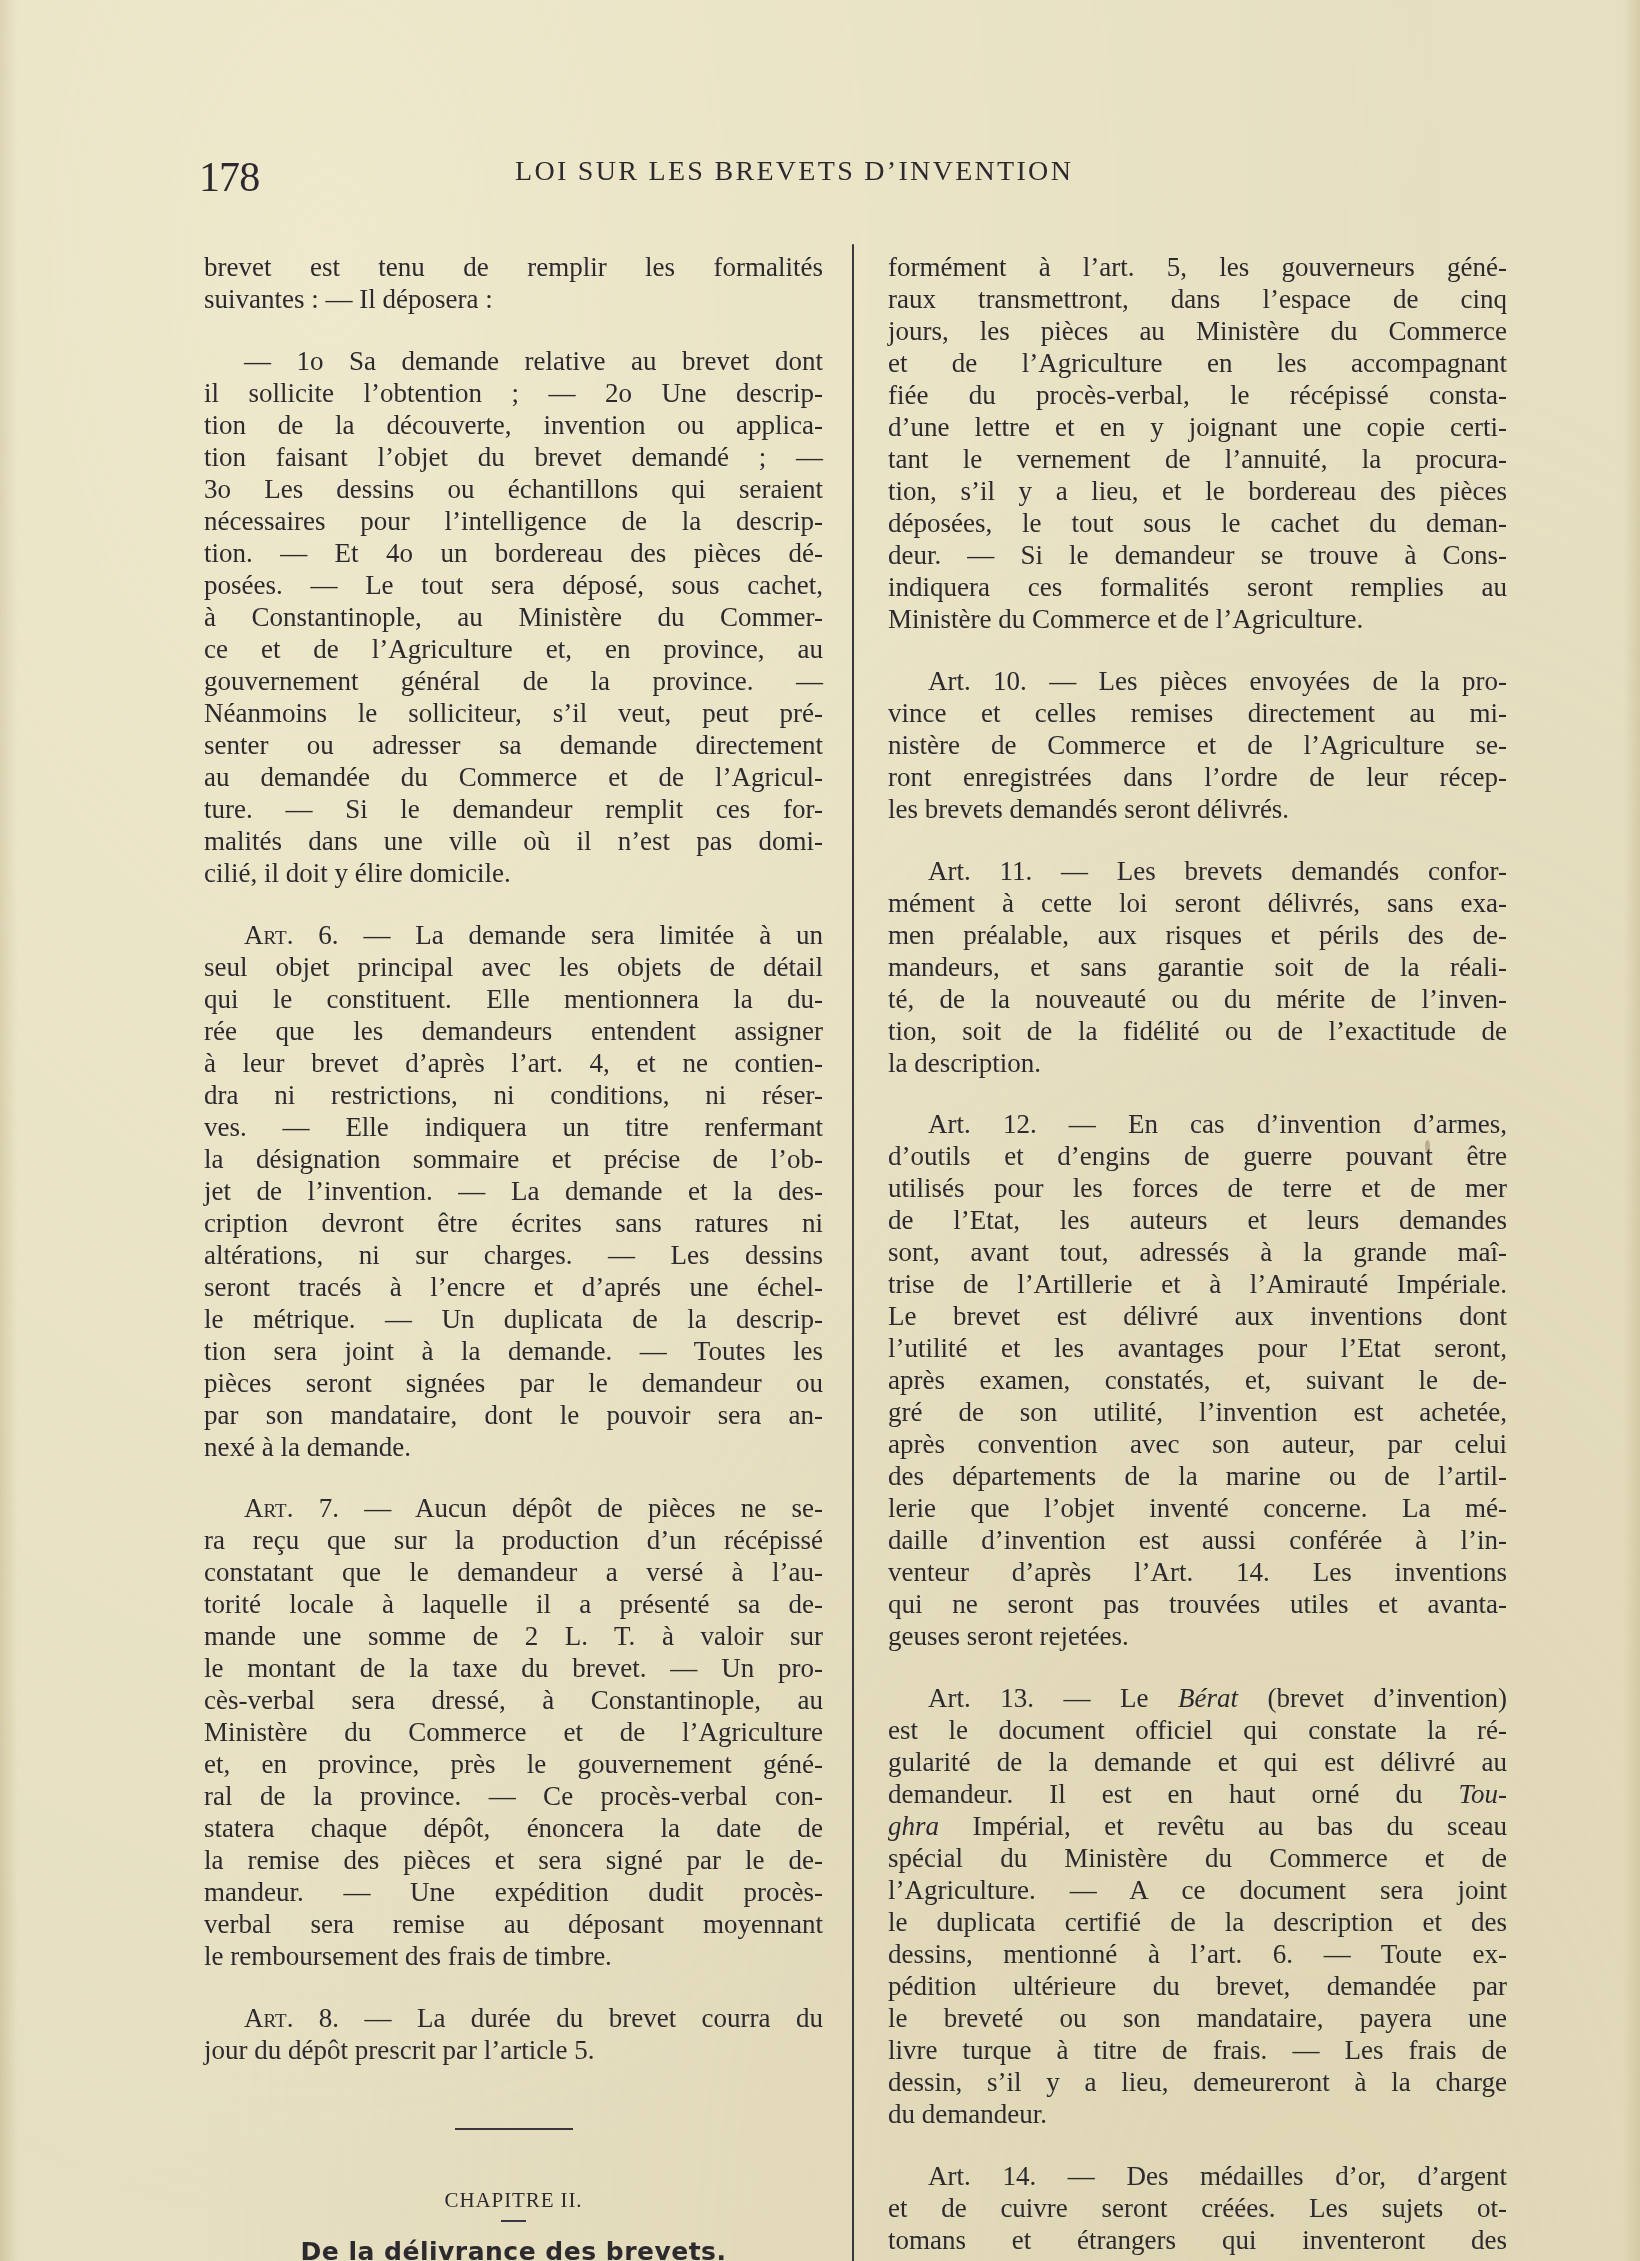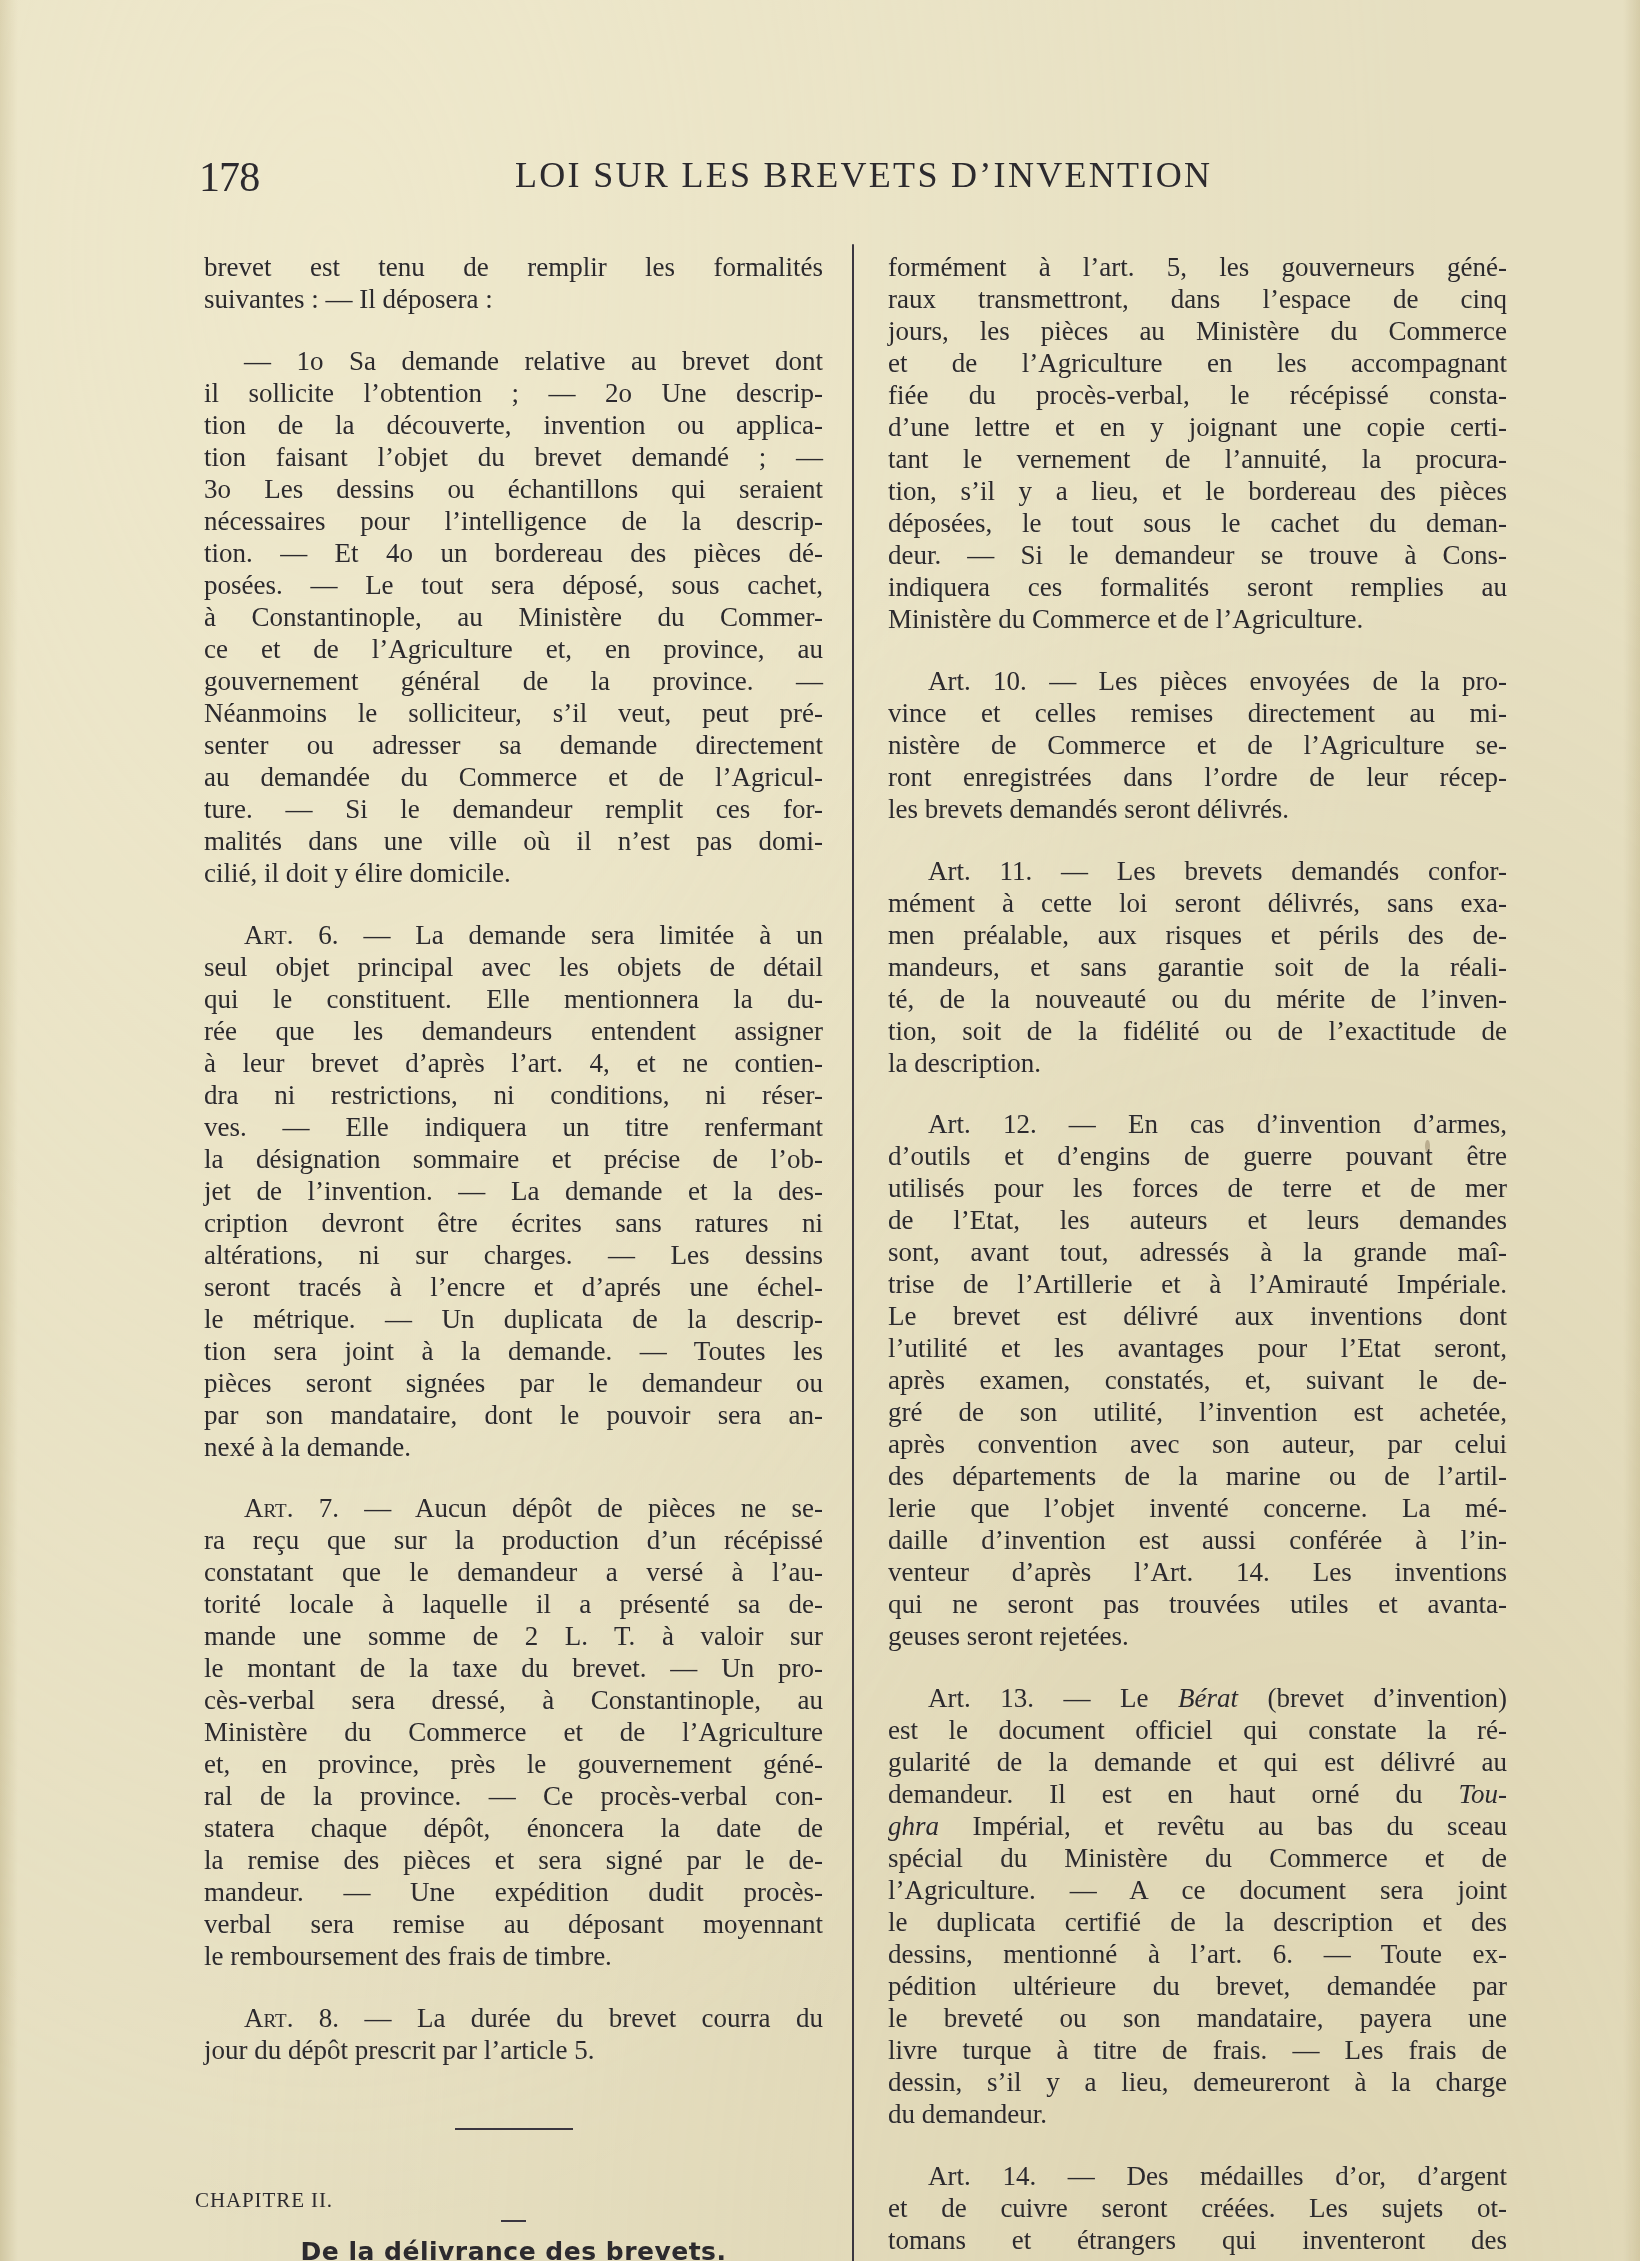--- a/index.html
+++ b/index.html
@@ -14,21 +14,21 @@
     overflow: hidden;
     color: #2c2a2e;
     font-family: "Liberation Serif", "DejaVu Serif", serif;
   }
   .page-number {
     position: absolute; left: 199px; top: 156px;
     font-size: 42px; line-height: 1; letter-spacing: -0.9px;
   }
   .running-head {
     position: absolute; left: 515px; top: 157px;
-    font-size: 36px; line-height: 1; letter-spacing: 2.3px;
+    font-size: 28px; line-height: 1; letter-spacing: 2.3px;
   }
   .column {
     position: absolute; top: 242px;
     width: 637px;
     font-size: 27px;
     line-height: 32px;
   }
   .col-left { left: 195px; }
   .col-right { left: 879px; }
   .divider {
@@ -48,21 +48,21 @@
   .para .line.last { text-align-last: left; }
   .para .line.indent { padding-left: 40px; }
   .gap { height: 11.8px; }
   .sc { font-variant: small-caps; }
   .it { font-style: italic; }
   .rule {
     width: 118px; height: 2.3px; margin: 0 auto;
     background: #3a3640;
   }
   .chapter {
-    font-size: 21px; letter-spacing: 0.9px;
+    text-align: center; font-size: 21px; letter-spacing: 0.9px;
     height: 32px; line-height: 32px;
   }
   .short-rule {
     width: 25px; height: 1.8px; margin: 3.6px auto 0; background: #3a3640;
   }
   .section-title {
     text-align: center; font-family: "DejaVu Sans", sans-serif;
     font-weight: bold; font-size: 25px; letter-spacing: 0.5px;
     height: 41px; line-height: 41px;
   }

